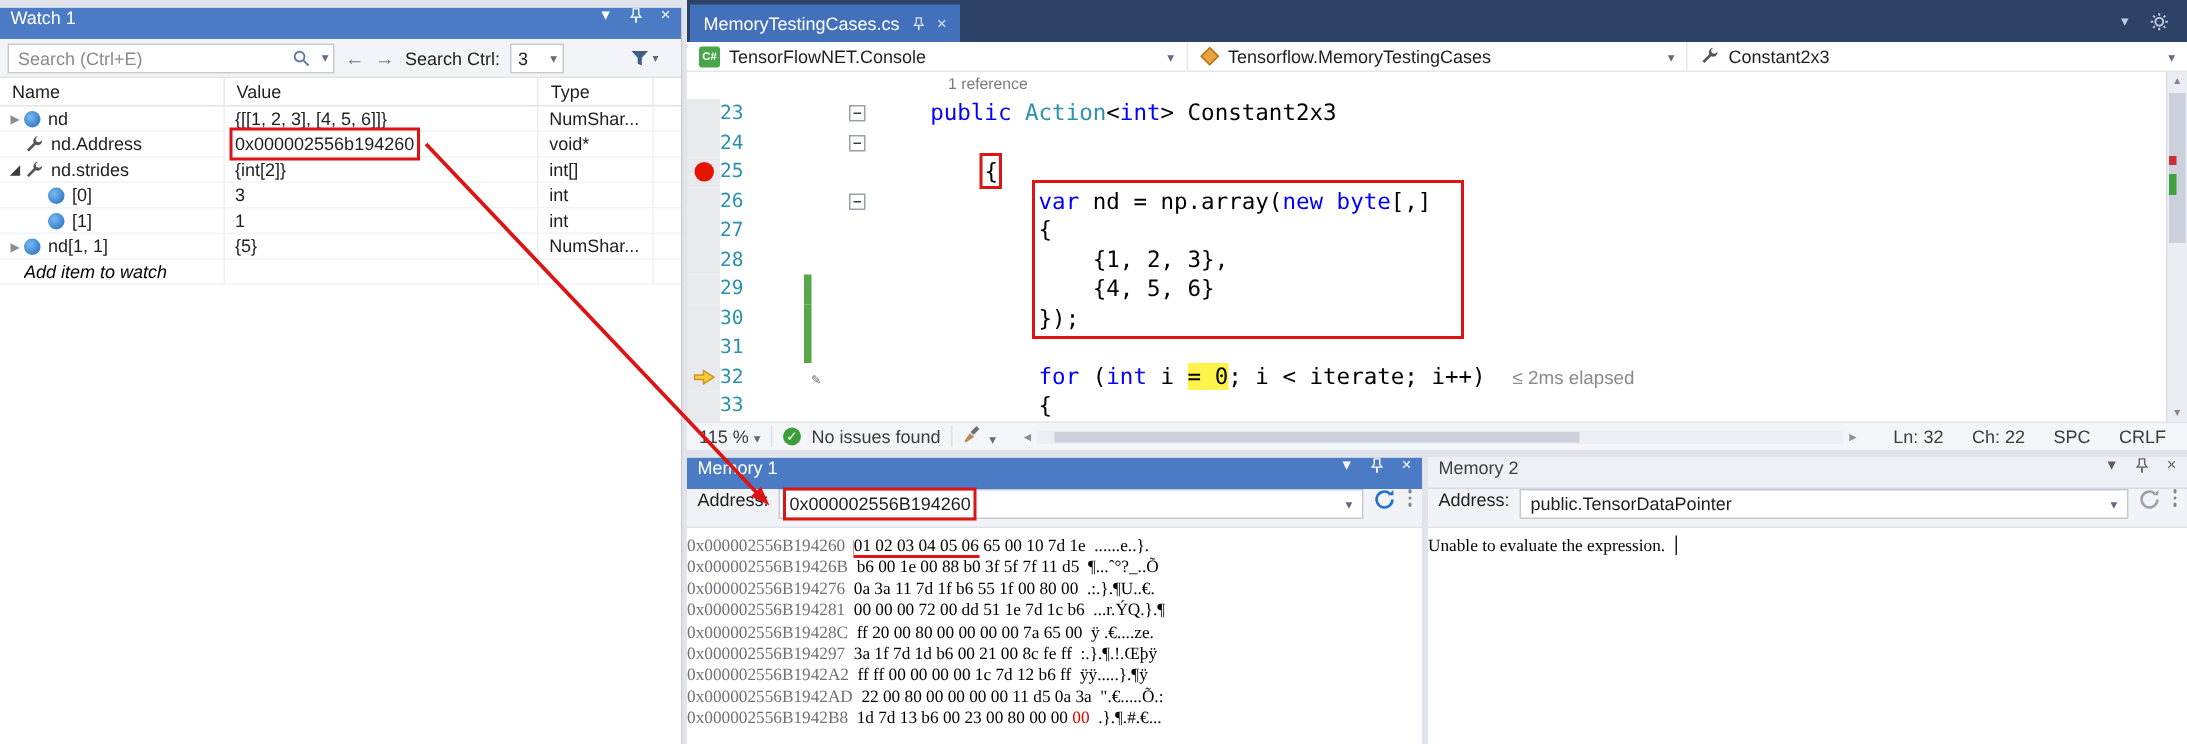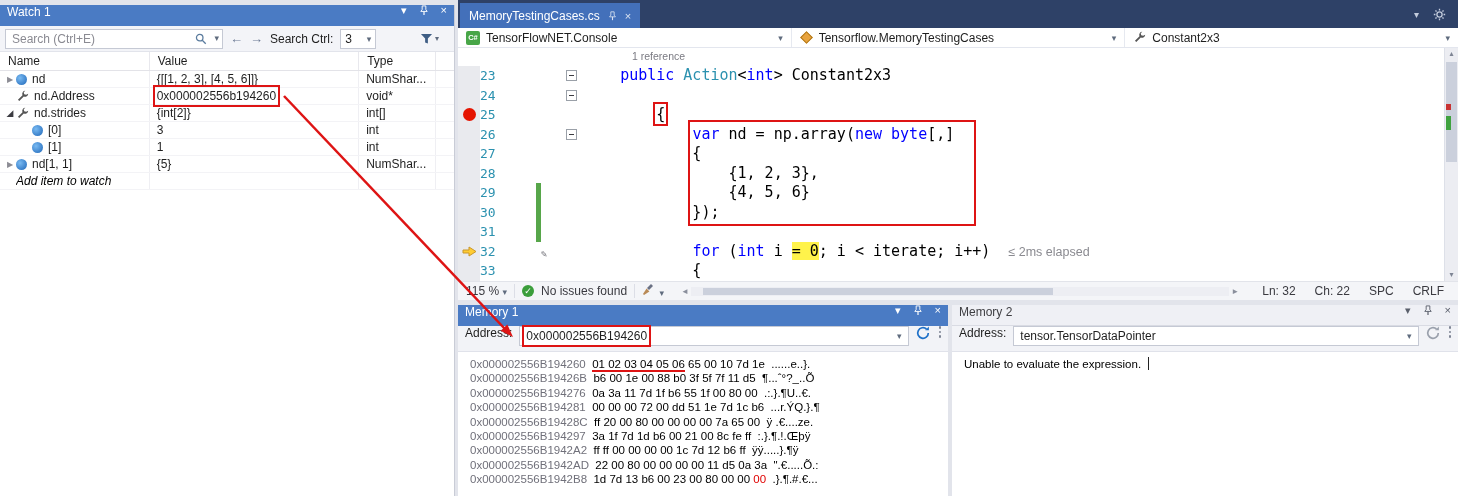--- a/index.html
+++ b/index.html
@@ -86,21 +86,21 @@
 .hs-track{flex:1;height:9px;background:#EDEEF3;position:relative}
 .hs-thumb{position:absolute;left:12px;top:1px;height:7px;width:350px;background:#CBD0DC}
 .stat-item{white-space:nowrap;padding:0 6px}
 
 
 .m-toolbar{height:26px;background:#F2F3F7;display:flex;padding:0 7px;gap:7px;border-bottom:1px solid #E0E2EA}
 .combo{height:20px;background:#fff;border:1px solid #C5C9D4;display:flex;align-items:center;padding:0 6px;font-size:12px;flex:1}
 .combo .glyph{margin-left:auto;font-size:9px;color:#5F6B7E}
 .dots{display:flex;flex-direction:column;gap:2px;margin-left:2px}
 .dots i{width:2.5px;height:2.5px;background:#7E8594;border-radius:50%}
-.mem-content{font-family:Liberation Sans, sans-serif;font-size:11.5px;line-height:14.4px;padding:5px 0 0 12px;color:#000}
+.mem-content{font-family:Liberation Serif, serif;font-size:11.5px;line-height:14.4px;padding:5px 0 0 0;color:#000}
 .mem-row{white-space:pre}
 .mem-addr{color:#70707A}
 .mem-underline{box-shadow:0 2px 0 #DE1414}
 .mem-red{color:#E00000}
 .caret{display:inline-block;width:1px;height:13px;background:#222;vertical-align:text-bottom;margin-left:7px}
 .red-box{outline:2px solid #DE1414;outline-offset:2px}
 
 
 #code-red-box{position:absolute;left:688px;top:120px;width:288px;height:106px;border:2px solid #DE1414;z-index:40;pointer-events:none}
 #arrow-overlay{position:absolute;inset:0;z-index:70;pointer-events:none}
@@ -452,21 +452,21 @@
         <svg width="10" height="11" viewBox="0 0 10 12">
             <path d="M3 1h4v4l1.5 2h-7L3 5z" fill="none" stroke="currentColor"></path>
             <path d="M5 7v4" stroke="currentColor" stroke-width="1.3"></path>
           </svg>
         <span class="glyph">×</span>
       </span>
     </div>
     <div class="m-toolbar">
       <span>Address:</span>
       <span class="combo">
-        <span>tensor.TensorDataPointer</span>
+        <span>public.TensorDataPointer</span>
         <span class="glyph">▾</span>
       </span>
       <svg width="14" height="14" viewBox="0 0 14 14" style="color:#9AA0AC">
           <path d="M12.3 7a5.3 5.3 0 1 1-1.8-4" fill="none" stroke="currentColor" stroke-width="1.7"></path>
           <path d="M12.9 0.6v3.6H9.3z" fill="currentColor"></path>
         </svg>
       <span class="dots">
           <i></i>
           <i></i>
           <i></i>

